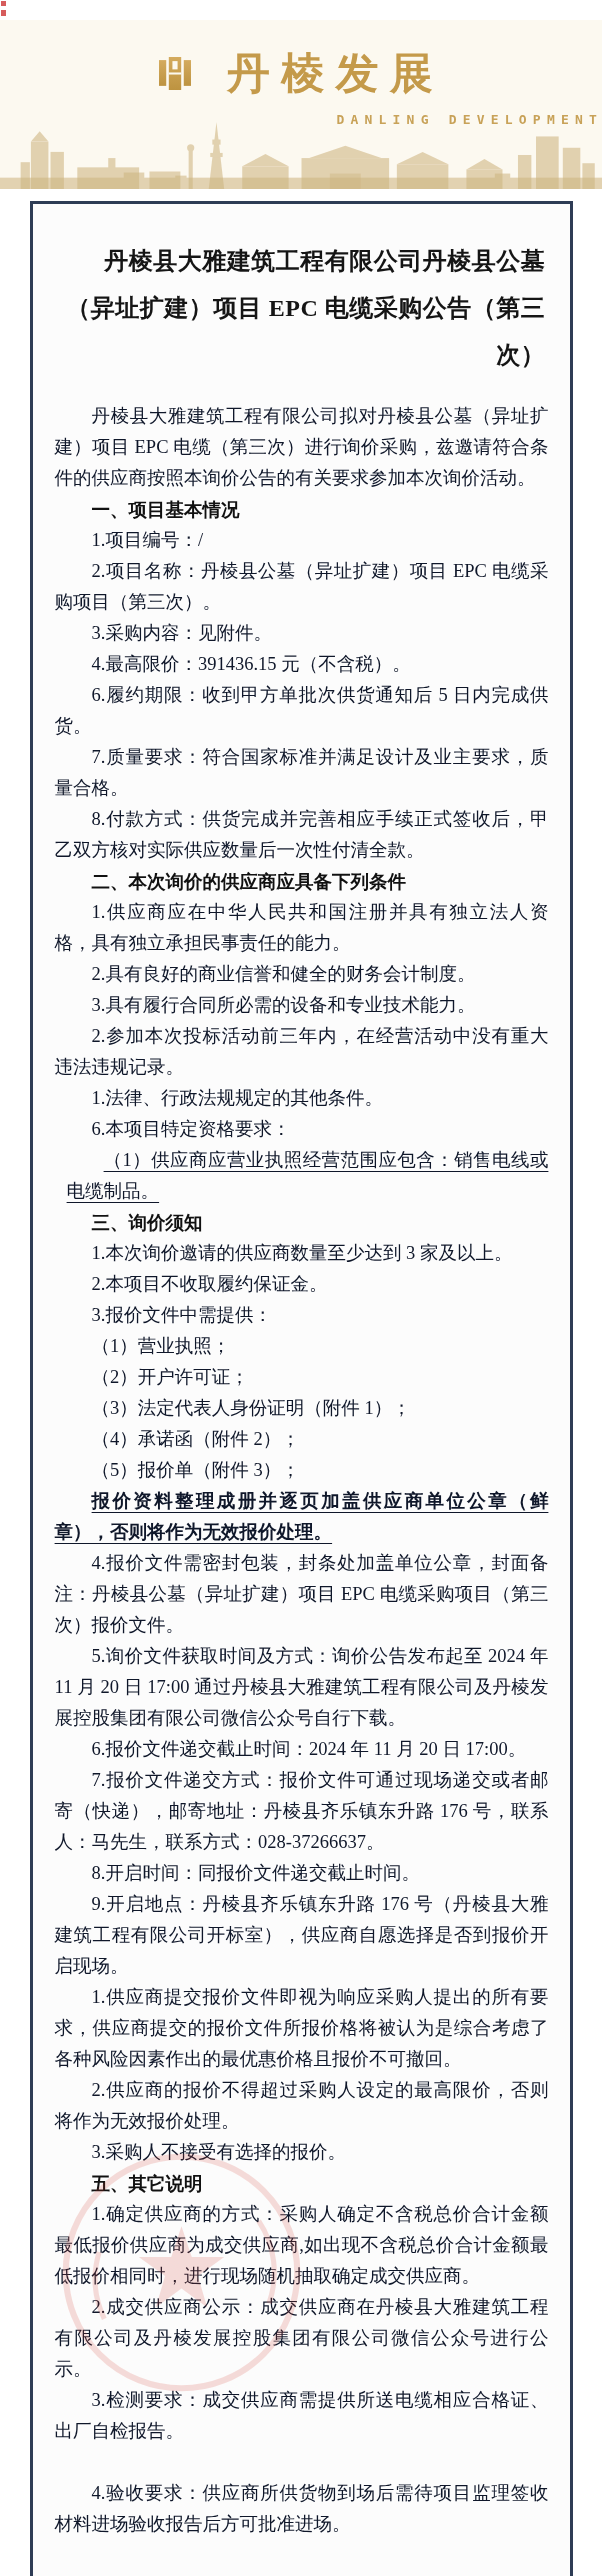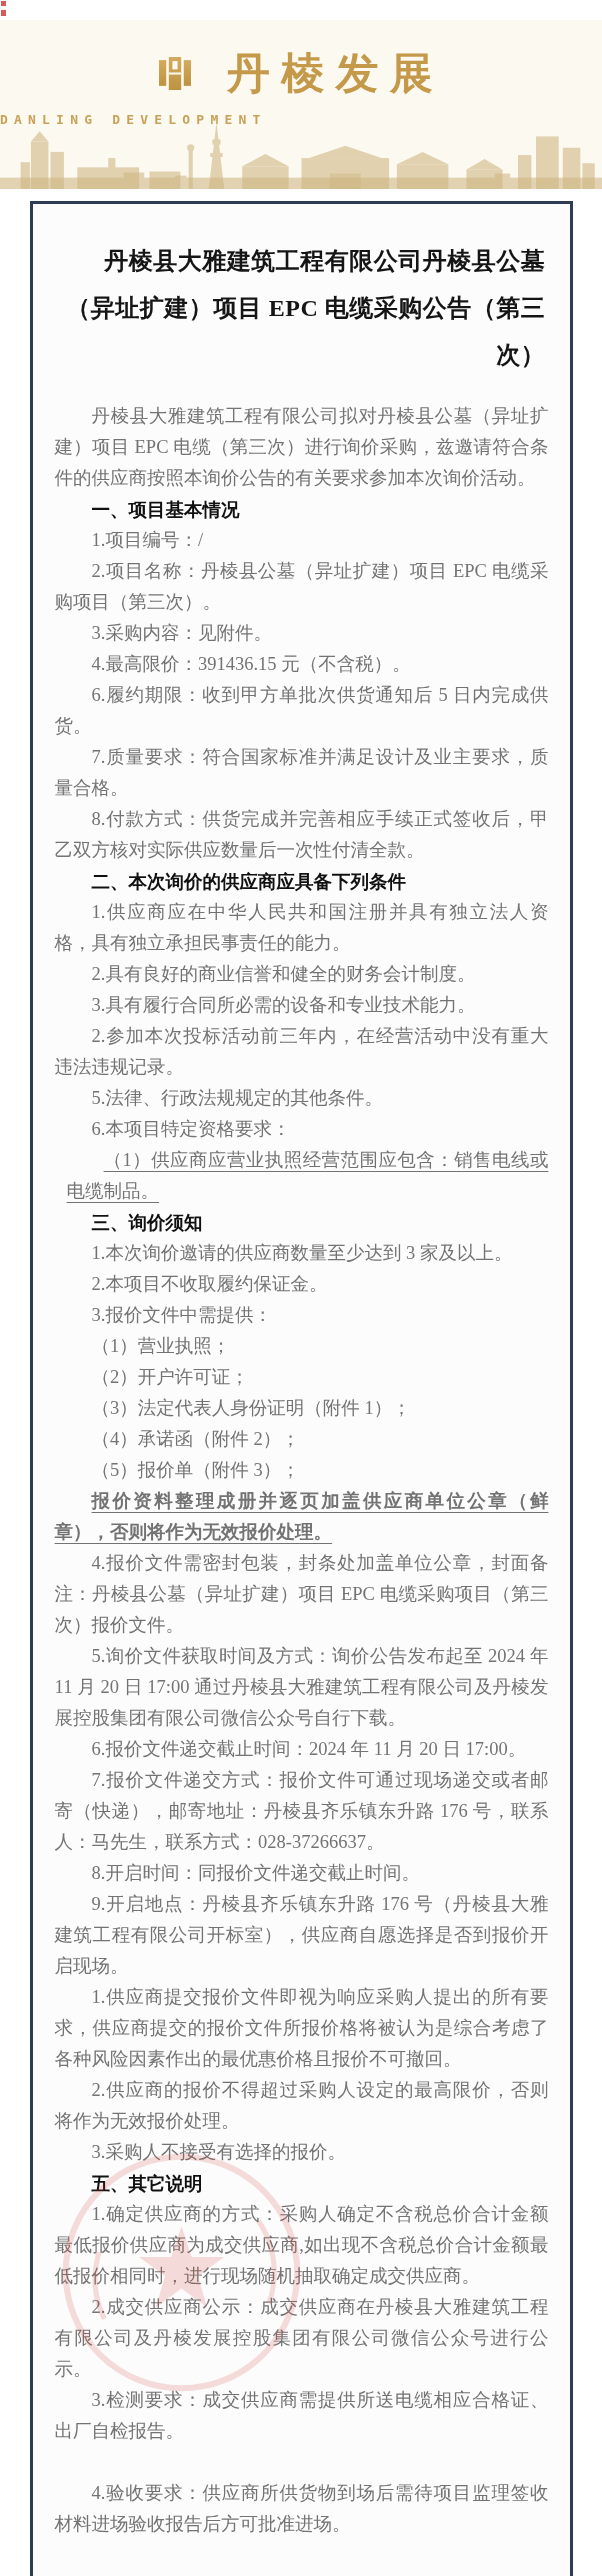--- a/index.html
+++ b/index.html
@@ -10,31 +10,31 @@
   .red-marks{position:absolute;left:1px;top:1px;width:5.2px;height:31px;
     background:repeating-linear-gradient(180deg,#c33 0 5.2px,transparent 5.2px 9.3px);opacity:.8;}
 
   
   .banner{position:absolute;top:19.6px;left:0;width:603px;height:169px;background:#fcf9f0;overflow:hidden;}
   .logo-row{position:absolute;top:32px;left:0;width:100%;display:flex;justify-content:center;
             align-items:center;gap:36px;}
   .logo-icon{width:32px;height:33px;}
   .brand-cn{font-size:43px;font-weight:700;color:#c49a4a;letter-spacing:11.3px;
             font-family:"Liberation Serif","DejaVu Serif",serif;line-height:1;}
-  .brand-en{position:absolute;top:92px;left:0;width:100%;text-align:left;color:#c8a258;
+  .brand-en{position:absolute;top:92px;left:0;width:100%;text-align:right;color:#c8a258;
             font-family:"DejaVu Sans Mono","Liberation Mono",monospace;
             font-size:13px;letter-spacing:6.2px;font-weight:700;}
   .skyline{position:absolute;bottom:0;left:0;width:603px;height:67px;}
 
   
   .doc{position:absolute;top:201px;left:30px;width:543px;height:3309px;box-sizing:border-box;
        border:3.6px solid #2e3c55;background:#fcfcfc;padding:20.6px 21.6px 0;overflow:hidden;}
   .title{margin:13.4px 3.1px 23px;font-size:24px;font-weight:700;text-align:right;line-height:1.95;
          color:#151515;letter-spacing:0.5px;}
-  .para{margin:0;font-size:18.5px;line-height:31px;text-indent:37px;text-align:justify;color:#737373;}
+  .para{margin:0;font-size:18.5px;line-height:31px;text-indent:37px;text-align:justify;color:#0f172a;}
   .para.s-h{font-family:"Liberation Sans","DejaVu Sans",sans-serif;font-weight:700;color:#111;}
   .para.s-u{text-decoration:underline;text-underline-offset:4.6px;margin-left:12px;}
   .para.s-ub{text-decoration:underline;text-underline-offset:4.6px;font-weight:700;}
   .para.gap{margin-top:31px;}
   .stamp-faint{position:absolute;left:58px;top:2149px;width:247px;height:247px;opacity:.17;}
 </style>
 </head>
 <body>
 
 <div class="page">
@@ -123,21 +123,21 @@
         <p class="para s-h">二、本次询价的供应商应具备下列条件</p>
 
         <p class="para">1.供应商应在中华人民共和国注册并具有独立法人资格，具有独立承担民事责任的能力。</p>
 
         <p class="para">2.具有良好的商业信誉和健全的财务会计制度。</p>
 
         <p class="para">3.具有履行合同所必需的设备和专业技术能力。</p>
 
         <p class="para">2.参加本次投标活动前三年内，在经营活动中没有重大违法违规记录。</p>
 
-        <p class="para">5.法律、行政法规规定的其他条件。</p>
+        <p class="para">1.法律、行政法规规定的其他条件。</p>
 
         <p class="para">6.本项目特定资格要求：</p>
 
         <p class="para s-u">（1）供应商应营业执照经营范围应包含：销售电线或电缆制品。</p>
 
         <p class="para s-h">三、询价须知</p>
 
         <p class="para">1.本次询价邀请的供应商数量至少达到 3 家及以上。</p>
 
         <p class="para">2.本项目不收取履约保证金。</p>

